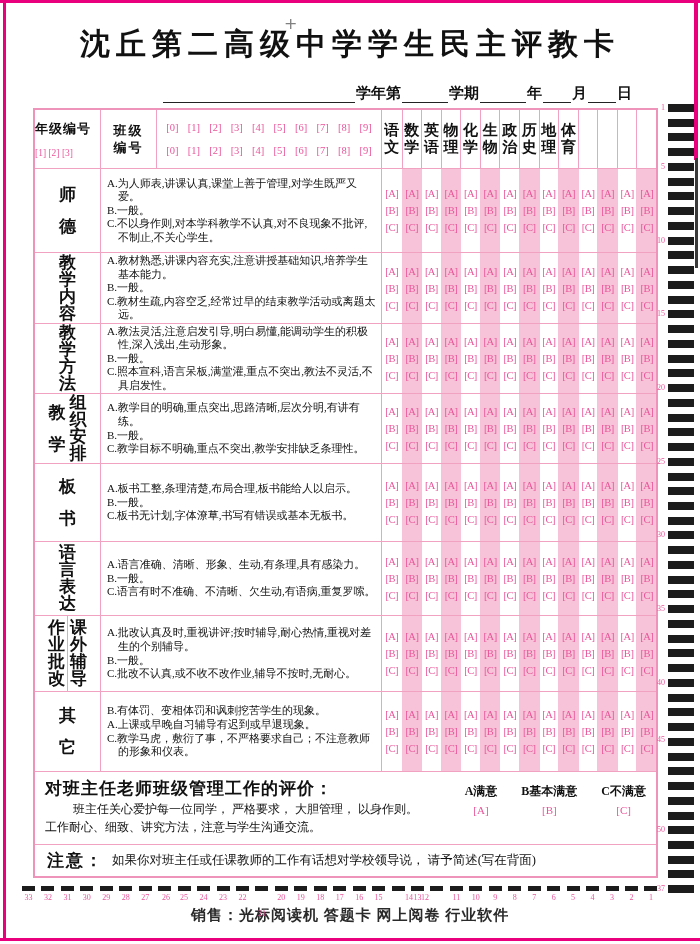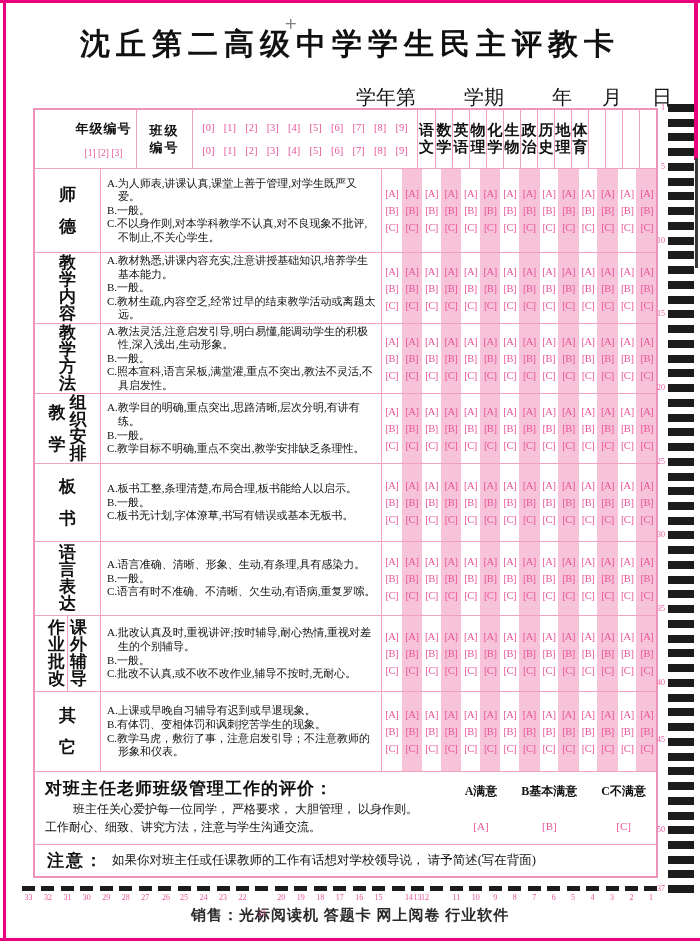--- a/index.html
+++ b/index.html
@@ -11,32 +11,32 @@
   .fr-left{left:3px;top:0;width:3px;height:941px;}
   .fr-bottom{left:0;top:938px;width:700px;height:3px;}
   .fr-right-top{left:694px;top:0;width:4px;height:160px;}
   .fr-right-dark{position:absolute;left:695px;top:158px;width:3px;height:110px;background:#3a3a3a;}
 
   .plus{position:absolute;left:284px;top:14px;font-size:16px;color:#808080;font-family:"DejaVu Sans",sans-serif;}
   .title{position:absolute;left:0;top:24px;width:700px;text-align:center;
          font-size:30px;font-weight:bold;letter-spacing:6px;}
 
   .dateline{position:absolute;left:163px;top:84px;display:flex;align-items:flex-end;
-            font-size:20px;font-weight:normal;white-space:nowrap;}
+            font-size:15px;font-weight:bold;white-space:nowrap;}
   .blank{display:inline-block;border-bottom:1.5px solid #222;height:17px;}
   .b1{width:192px;}.b2{width:46px;}.b3{width:46px;}.b4{width:28px;}.b5{width:28px;}
   .dl-t{padding:0 1px;}
 
   
   .table{position:absolute;left:33px;top:108px;width:625px;height:770px;
          border:2px solid #ee94ba;box-sizing:border-box;display:flex;flex-direction:column;background:#fff;}
   .table *{box-sizing:border-box;}
   .hrow{height:59px;display:flex;border-bottom:1px solid #f0a2c0;flex:none;}
   .c1{width:66px;border-right:1px solid #f0a2c0;display:flex;flex-direction:column;
-      align-items:center;justify-content:space-evenly;margin-left:36px;}
+      justify-content:space-evenly;}
   .c1-lab{font-size:13px;font-weight:bold;letter-spacing:1px;}
   .c1-opts{font-size:9.5px;color:#e8559a;white-space:nowrap;}
   .c2{width:56px;border-right:1px solid #f0a2c0;display:flex;flex-direction:column;
       align-items:center;justify-content:center;font-size:13px;font-weight:bold;line-height:17px;letter-spacing:2px;}
   .c3{width:225px;border-right:1px solid #f0a2c0;display:flex;flex-direction:column;justify-content:space-evenly;}
   .digit-row{display:flex;justify-content:space-evenly;color:#e8559a;font-size:10.5px;}
   #subject-grid{flex:1;display:grid;grid-template-columns:repeat(14,1fr);}
   .sg-col{border-left:1px solid #f0a2c0;display:flex;flex-direction:column;
           align-items:center;justify-content:center;font-size:15px;font-weight:bold;line-height:17px;}
   .sg-col:first-child{border-left:none;}
@@ -66,21 +66,21 @@
   .bg-col:first-child{border-left:none;}
   .bg-col.pink{background:#f7c3d8;}
   .bubble{white-space:nowrap;letter-spacing:-0.5px;}
 
   .eval-row{height:73px;border-bottom:1px solid #f0a2c0;position:relative;
             padding:5px 10px;flex:none;}
   .eval-title{font-size:17px;font-weight:bold;letter-spacing:1px;}
   .eval-line{font-size:12px;margin-top:1px;}
   .eval-line.l1{text-indent:28px;}
   .eval-ratings{position:absolute;right:10px;top:11px;display:flex;gap:24px;}
-  .rating{display:flex;flex-direction:column;align-items:center;gap:20px;}
+  .rating{display:flex;flex-direction:column;align-items:center;gap:4px;}
   .rlabel{font-size:12px;font-weight:bold;}
   .rbubble{font-size:11px;color:#e8559a;}
 
   .notice-row{flex:1;display:flex;align-items:center;padding:0 12px;gap:8px;}
   .notice-label{font-size:17px;font-weight:bold;letter-spacing:2px;}
   .notice-text{font-size:12.5px;}
 
   .rmark{position:absolute;left:668px;width:26px;height:8px;background:#1c1c1c;}
   .rmark-label{position:absolute;left:650px;width:15px;text-align:right;font-size:8px;
                line-height:8px;color:#e8559a;}
@@ -809,23 +809,23 @@
             </div>
           </div>
         </div><div class="cat-row">
           <div class="lab">
             <div class="lab-col sparse">
               <div>其</div>
               <div>它</div>
             </div>
           </div>
           <div class="desc">
+            <div class="opt">B.有体罚、变相体罚和讽刺挖苦学生的现象。</div>
             <div class="opt">A.上课或早晚自习辅导有迟到或早退现象。</div>
-            <div class="opt">B.有体罚、变相体罚和讽刺挖苦学生的现象。</div>
-            <div class="opt">C.教学马虎，敷衍了事，注意启发引导；不注意教师的形象和仪表。</div>
+            <div class="opt">C.教学马虎，敷衍了事，不严格要求自己；不注意教师的形象和仪表。</div>
           </div>
           <div class="bubble-grid">
             <div class="bg-col">
               <div class="bubble">[A]</div>
               <div class="bubble">[B]</div>
               <div class="bubble">[C]</div>
             </div>
             <div class="bg-col pink">
               <div class="bubble">[A]</div>
               <div class="bubble">[B]</div>

